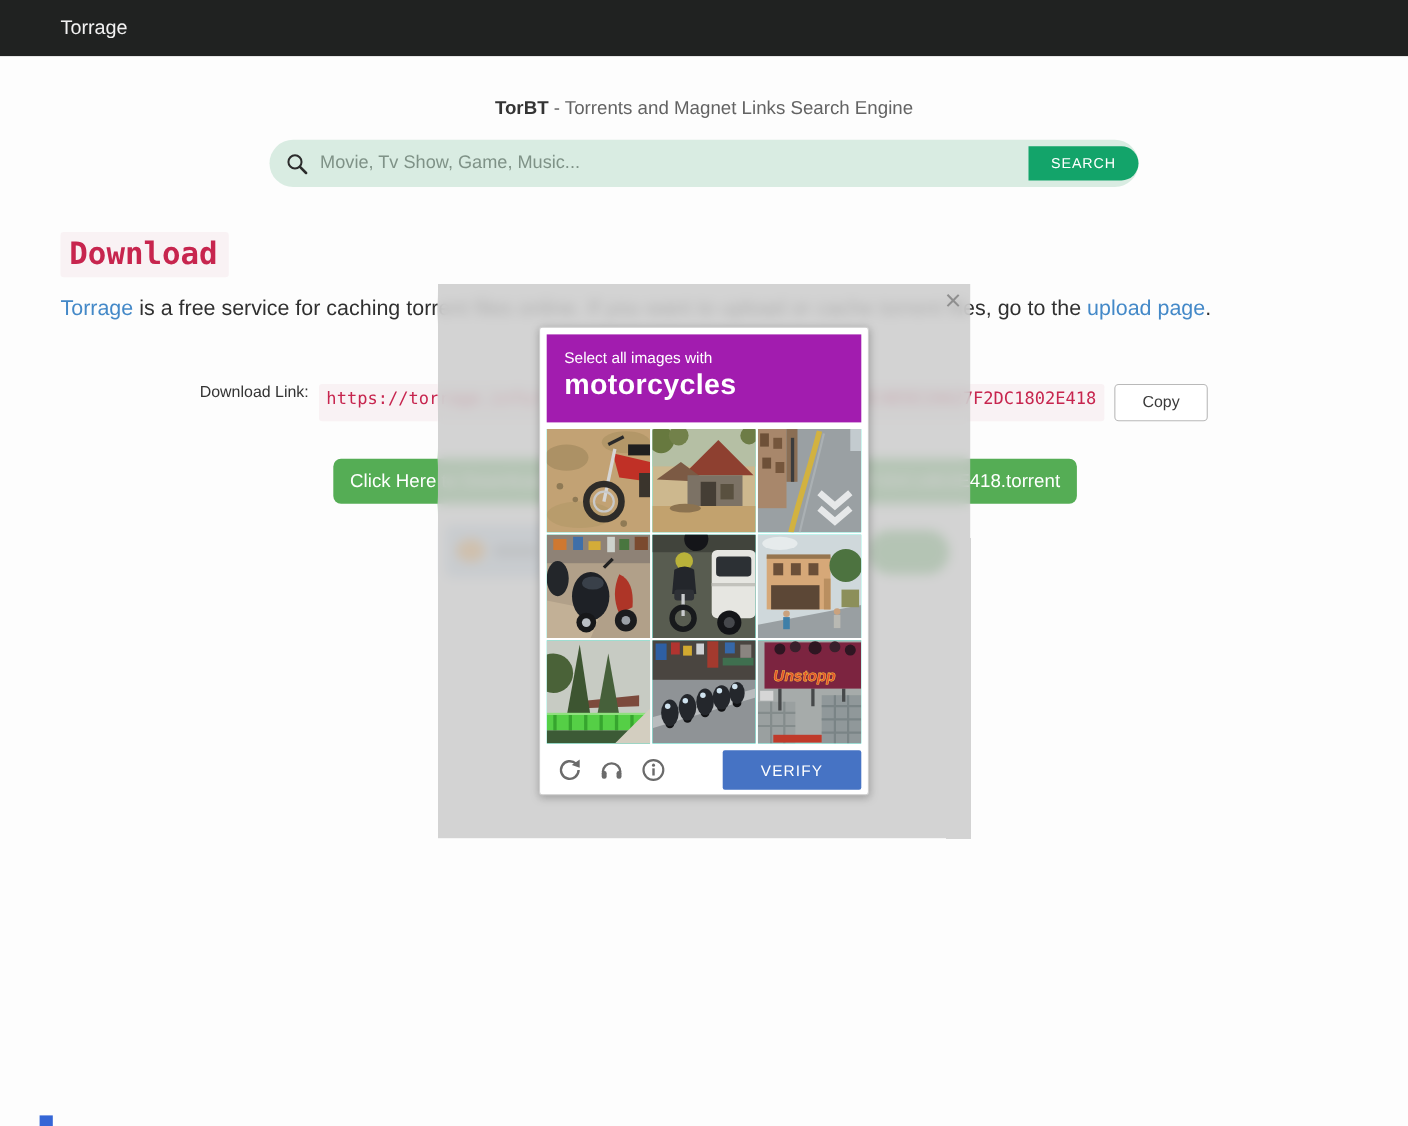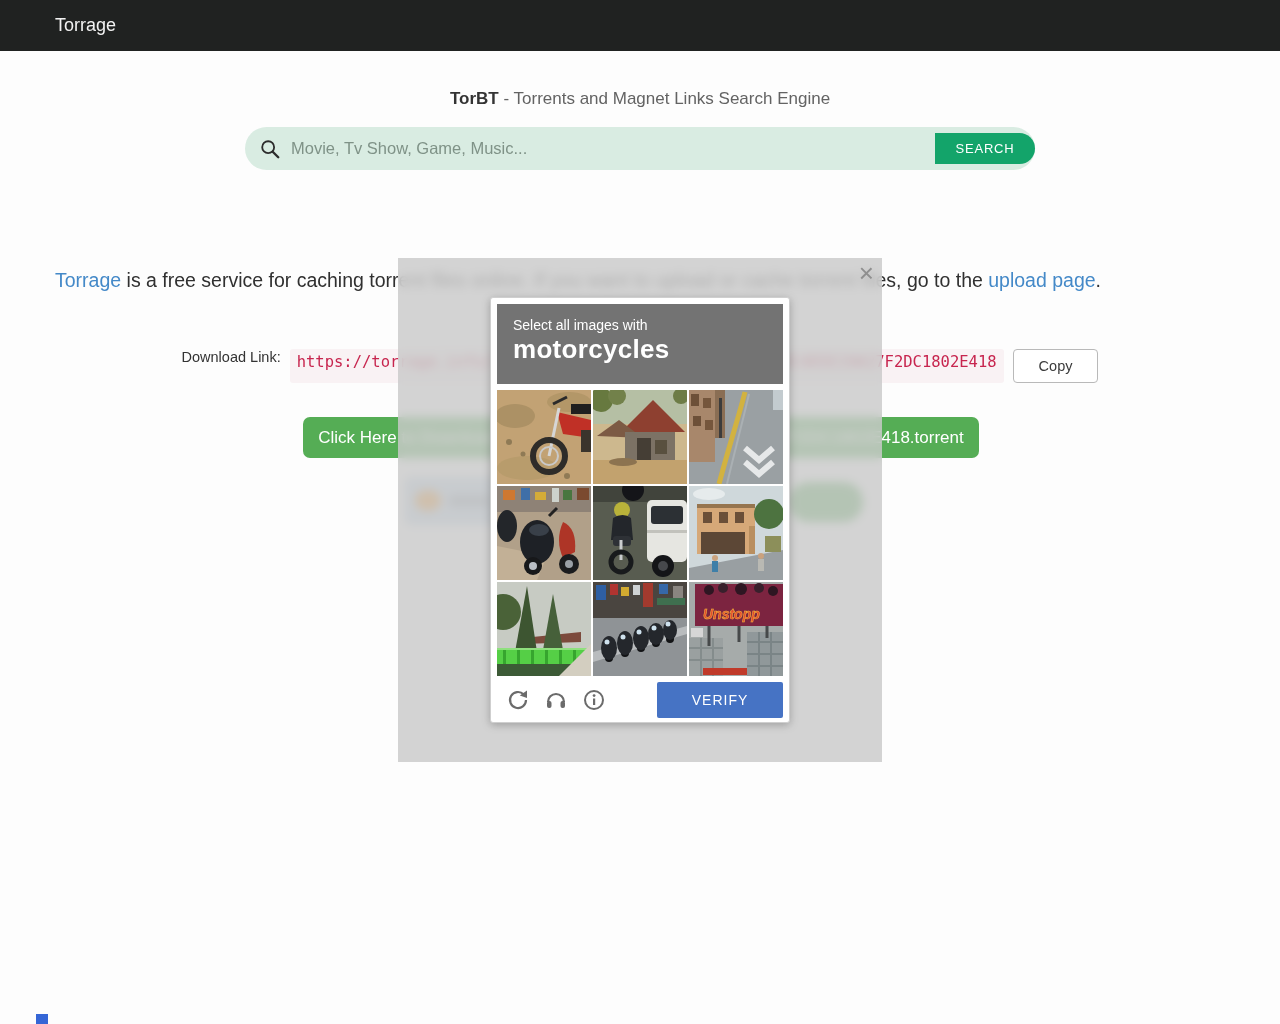--- a/index.html
+++ b/index.html
@@ -66,21 +66,21 @@
   
   .overlay { position:absolute; left:398px; top:258px; width:484px; height:504px;
     background:rgba(201,201,201,0.82); backdrop-filter:blur(5px);
     -webkit-backdrop-filter:blur(5px); }
   .overlay-close { position:absolute; right:8px; top:2px; font-size:26px;
     color:#8f8f8f; cursor:pointer; line-height:26px; }
 
   .captcha-card { position:absolute; left:92px; top:39px; width:300px; height:426px;
     background:#fff; border:1px solid #cfcfcf; border-radius:3px; padding:6px;
     box-shadow:0 2px 8px rgba(0,0,0,0.25); }
-  .captcha-header { width:286px; height:80px; background:#737373; color:#fff;
+  .captcha-header { width:286px; height:80px; background:#a21caf; color:#fff;
     padding:13px 16px 0 16px; }
   .ch-small { font-size:14px; }
   .ch-big { font-size:26px; font-weight:bold; margin-top:1px; letter-spacing:0.3px; }
 
   .captcha-grid { margin-top:6px; display:grid;
     grid-template-columns:repeat(3,94px); grid-template-rows:repeat(3,94px); gap:2px; }
   .tile { padding:0; border:none; background:#5eead4; cursor:pointer; overflow:hidden; }
   .tile svg { display:block; width:94px; height:94px; }
 
   .captcha-footer { height:47px; display:flex; align-items:center; }
@@ -111,20 +111,23 @@
     <span class="mag">
       <svg viewBox="0 0 24 24">
           <circle cx="10" cy="10" r="6.5" fill="none" stroke="#2c2c2c" stroke-width="2"></circle>
           <line x1="15" y1="15" x2="21" y2="21" stroke="#2c2c2c" stroke-width="2.6" stroke-linecap="round"></line>
         </svg>
     </span>
     <input class="search-input" placeholder="Movie, Tv Show, Game, Music..." style="">
     <button class="search-btn">SEARCH</button>
   </div>
 
+  <h1 class="dl-heading">
+    <span>Download</span>
+  </h1>
 
   <p class="intro"><a>Torrage</a><span> is a free service for caching torrent files online. If you want to upload or cache torrent files, go to the </span><a>upload page</a><span>.</span></p>
 
   <div class="dl-row">
     <span class="dl-label">Download Link:</span>
     <code class="dl-url">https://torrage.info/torrent.php?h=3B59D1C60E847FA2B0C4D5E19A27F2DC1802E418</code>
     <button class="copy-btn">Copy</button>
   </div>
 
   <button class="dl-button">Click Here to Download 3B59D1C60E847FA2B0C4D5E19A27F2DC1802E418.torrent</button>

